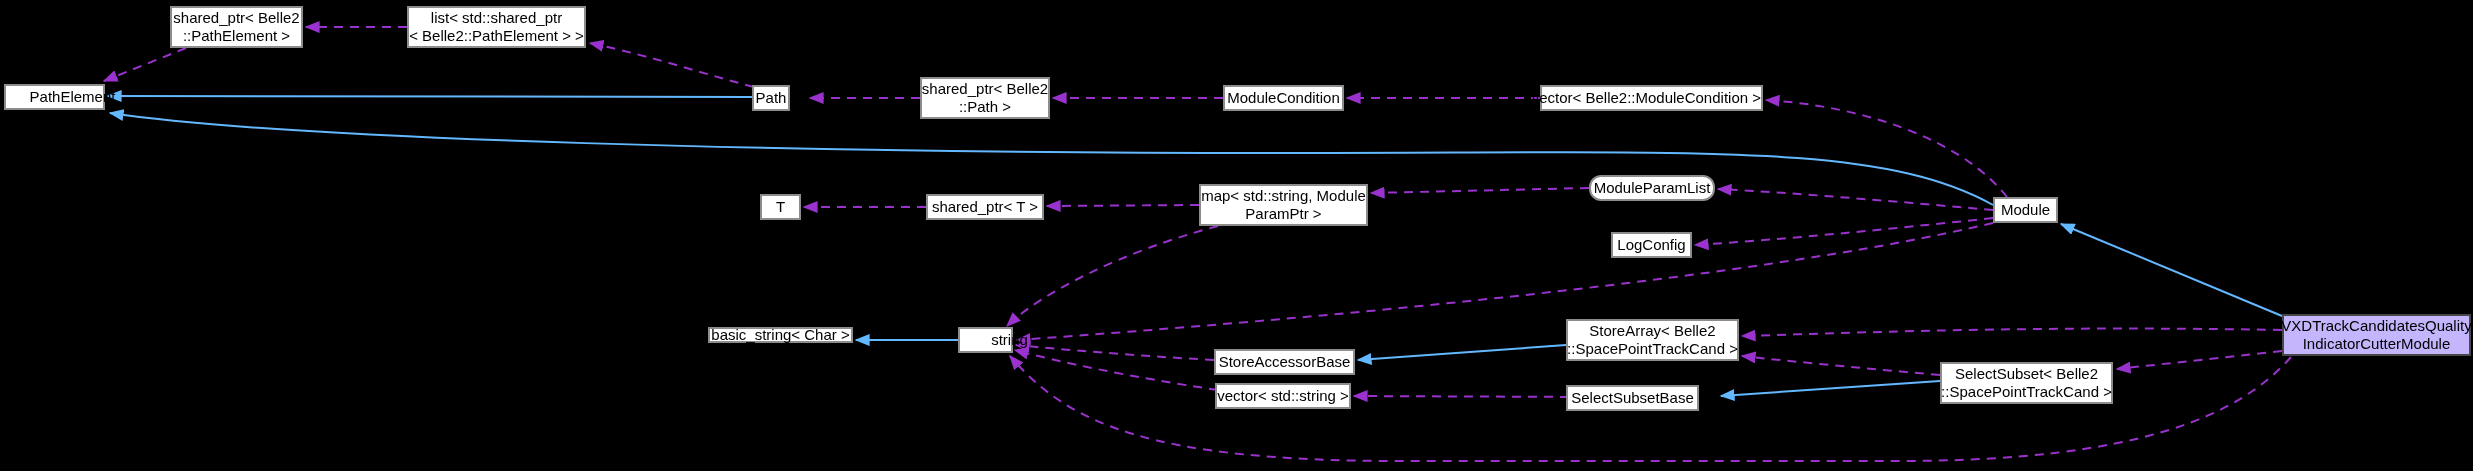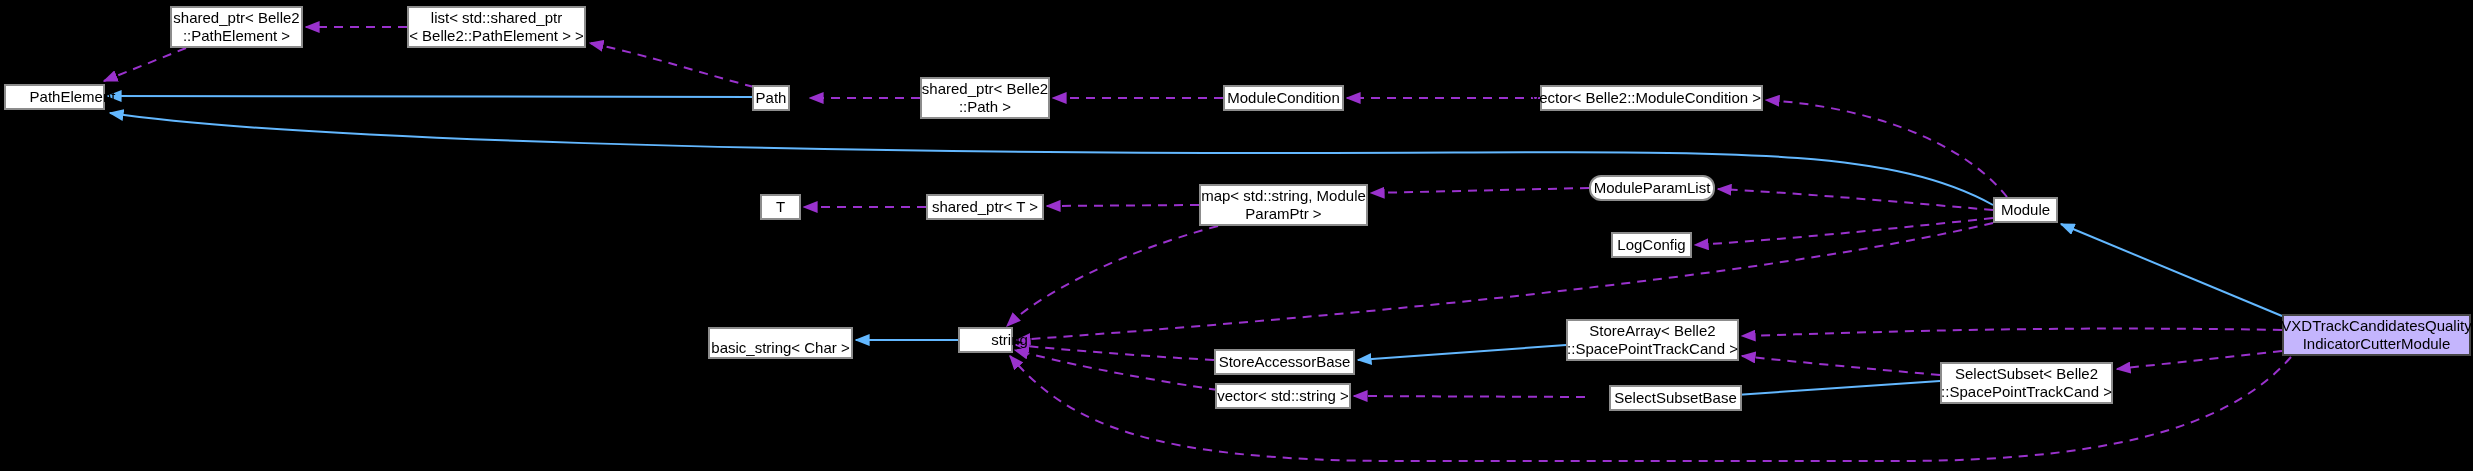--- a/index.html
+++ b/index.html
@@ -94,37 +94,37 @@
       </div>
       <div class="node" style="left: 1589px; top: 175px; width: 126px; height: 26px; border-radius: 12px;">
         <span class="nline">ModuleParamList</span>
       </div>
       <div class="node" style="left: 1611px; top: 232px; width: 81px; height: 26px;">
         <span class="nline">LogConfig</span>
       </div>
       <div class="node" style="left: 1993px; top: 197px; width: 65px; height: 26px;">
         <span class="nline">Module</span>
       </div>
-      <div class="node" style="left: 708px; top: 327px; width: 145px; height: 32px; justify-content: flex-end;">
+      <div class="node" style="left: 708px; top: 327px; width: 145px; height: 16px;">
         <span class="nline">basic_string&lt; Char &gt;</span>
       </div>
       <div class="node" style="left: 958px; top: 327px; width: 55px; height: 26px; padding-left: 48px;">
         <span class="nline">string</span>
       </div>
       <div class="node" style="left: 1214px; top: 349px; width: 141px; height: 26px;">
         <span class="nline">StoreAccessorBase</span>
       </div>
       <div class="node" style="left: 1566px; top: 319px; width: 173px; height: 42px;">
         <span class="nline">StoreArray&lt; Belle2</span>
         <span class="nline">::SpacePointTrackCand &gt;</span>
       </div>
       <div class="node" style="left: 1215px; top: 383px; width: 136px; height: 26px;">
         <span class="nline">vector&lt; std::string &gt;</span>
       </div>
-      <div class="node" style="left: 1609px; top: 385px; width: 133px; height: 26px;">
+      <div class="node" style="left: 1566px; top: 385px; width: 133px; height: 26px;">
         <span class="nline">SelectSubsetBase</span>
       </div>
       <div class="node" style="left: 1940px; top: 362px; width: 173px; height: 42px;">
         <span class="nline">SelectSubset&lt; Belle2</span>
         <span class="nline">::SpacePointTrackCand &gt;</span>
       </div>
       <div class="node main" style="left: 2282px; top: 314px; width: 189px; height: 42px;">
         <span class="nline">VXDTrackCandidatesQuality</span>
         <span class="nline">IndicatorCutterModule</span>
       </div>

